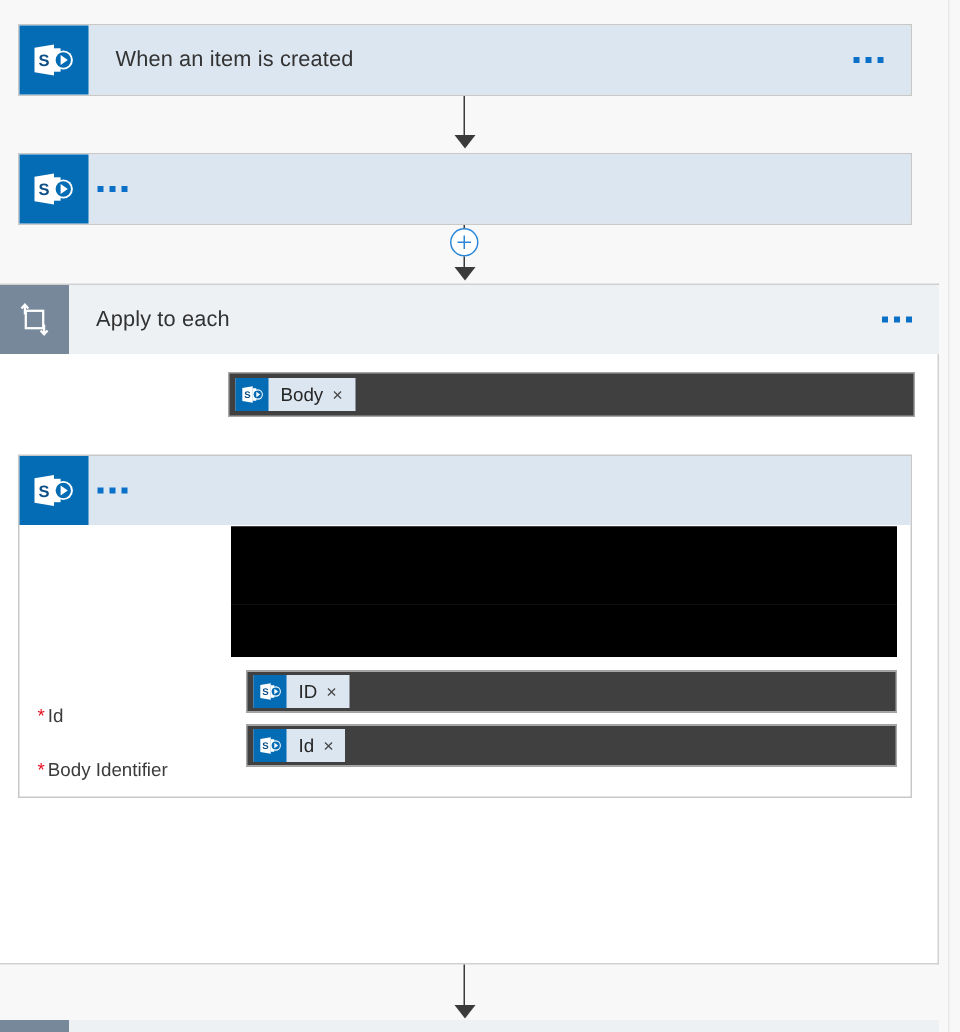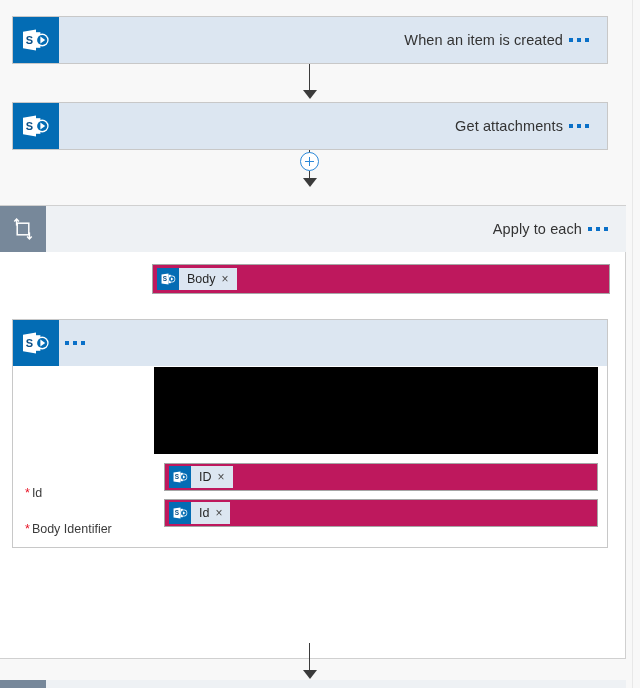--- a/index.html
+++ b/index.html
@@ -58,21 +58,20 @@
     background: #77889a;
   }
   .card-title {
     flex: 1;
     padding-left: 18px;
     font-size: 14.5px;
     color: #333333;
     letter-spacing: 0.1px;
     white-space: nowrap;
     overflow: hidden;
-    text-align: right;
   }
   .ellipsis-btn {
     width: 44px;
     height: 46px;
     display: flex;
     align-items: center;
     justify-content: center;
     gap: 4px;
     padding-right: 12px;
     box-sizing: border-box;
@@ -114,21 +113,21 @@
     position: absolute;
     background: #2b88d8;
   }
   .plus-node::before { left: 3.5px; top: 7.6px; width: 9px; height: 1.6px; }
   .plus-node::after  { top: 3.5px; left: 7.6px; height: 9px; width: 1.6px; }
 
   
   #scope-box {
     position: absolute;
     left: 0px;
-    top: 205px;
+    top: 189px;
     width: 626px;
     height: 454px;
     background: #ffffff;
     border: 1px solid #d0d0d0;
     border-left: none;
     box-sizing: border-box;
   }
   #scope-header {
     position: absolute;
     left: 0; top: 0;
@@ -147,21 +146,21 @@
     color: #3b3b3b;
     line-height: 15px;
     white-space: pre-line;
   }
   .req-star {
     color: #e81123;
     margin-right: 2px;
   }
   .field {
     position: absolute;
-    background: #be185d;
+    background: #404040;
     border: 1px solid #a6a6a6;
     box-sizing: border-box;
     display: flex;
     align-items: center;
   }
   .field.redacted {
     background: #000000;
     border-color: #000000;
   }
 
@@ -258,21 +257,20 @@
       <div class="icon-box">
         <svg class="sp-glyph" width="28" height="22" viewBox="0 0 28 22" aria-hidden="true">
           <path d="M1 2.8 L14 0.6 L14 21.4 L1 19.2 Z" fill="#ffffff"></path>
           <rect x="14" y="3.2" width="4.4" height="15.6" fill="#ffffff"></rect>
           <text x="7.3" y="15" font-family="&quot;Liberation Sans&quot;, sans-serif" font-size="11" font-weight="bold" fill="#0d4f86" text-anchor="middle">S</text>
           <circle cx="20.2" cy="11" r="6.4" fill="#ffffff"></circle>
           <circle cx="20.2" cy="11" r="5.1" fill="#036cb4"></circle>
           <path d="M18.4 7.6 L23.2 11 L18.4 14.4 Z" fill="#ffffff"></path>
         </svg>
       </div>
-      <div class="card-title">Get attachments</div>
       <div class="ellipsis-btn">
         <i></i>
         <i></i>
         <i></i>
       </div>
     </div>
   </div>
 
   <div class="conn" style="left:309px; top:150px; height:9px;"></div>
   <div class="plus-node" style="left:300px; top:152px;"></div>

